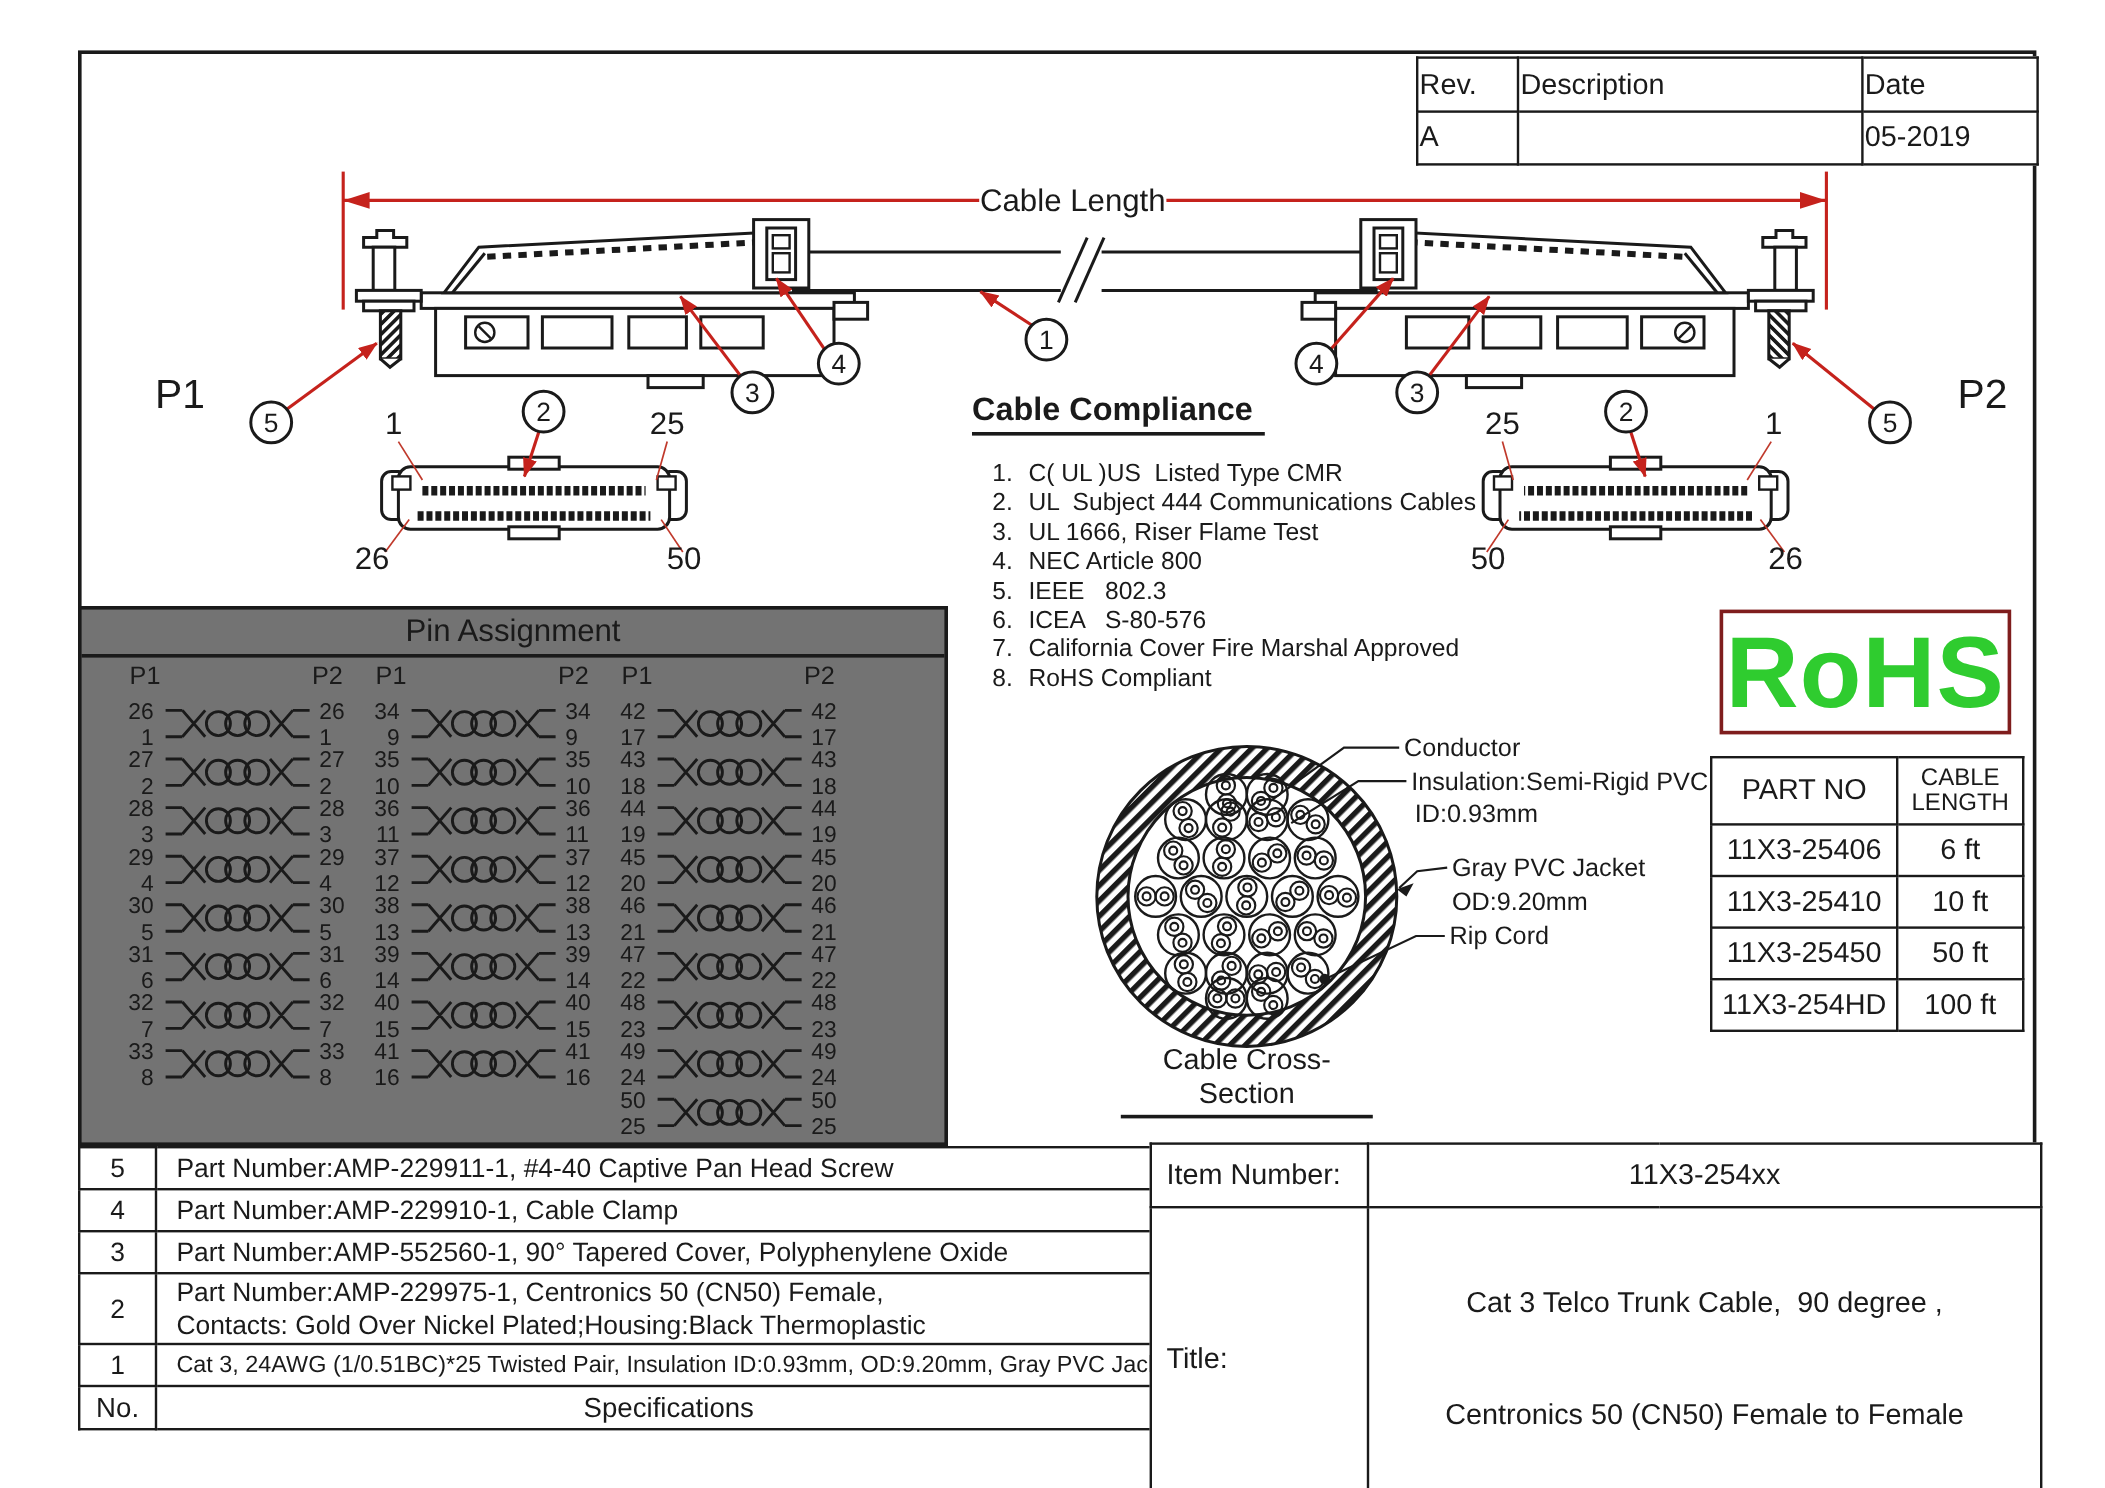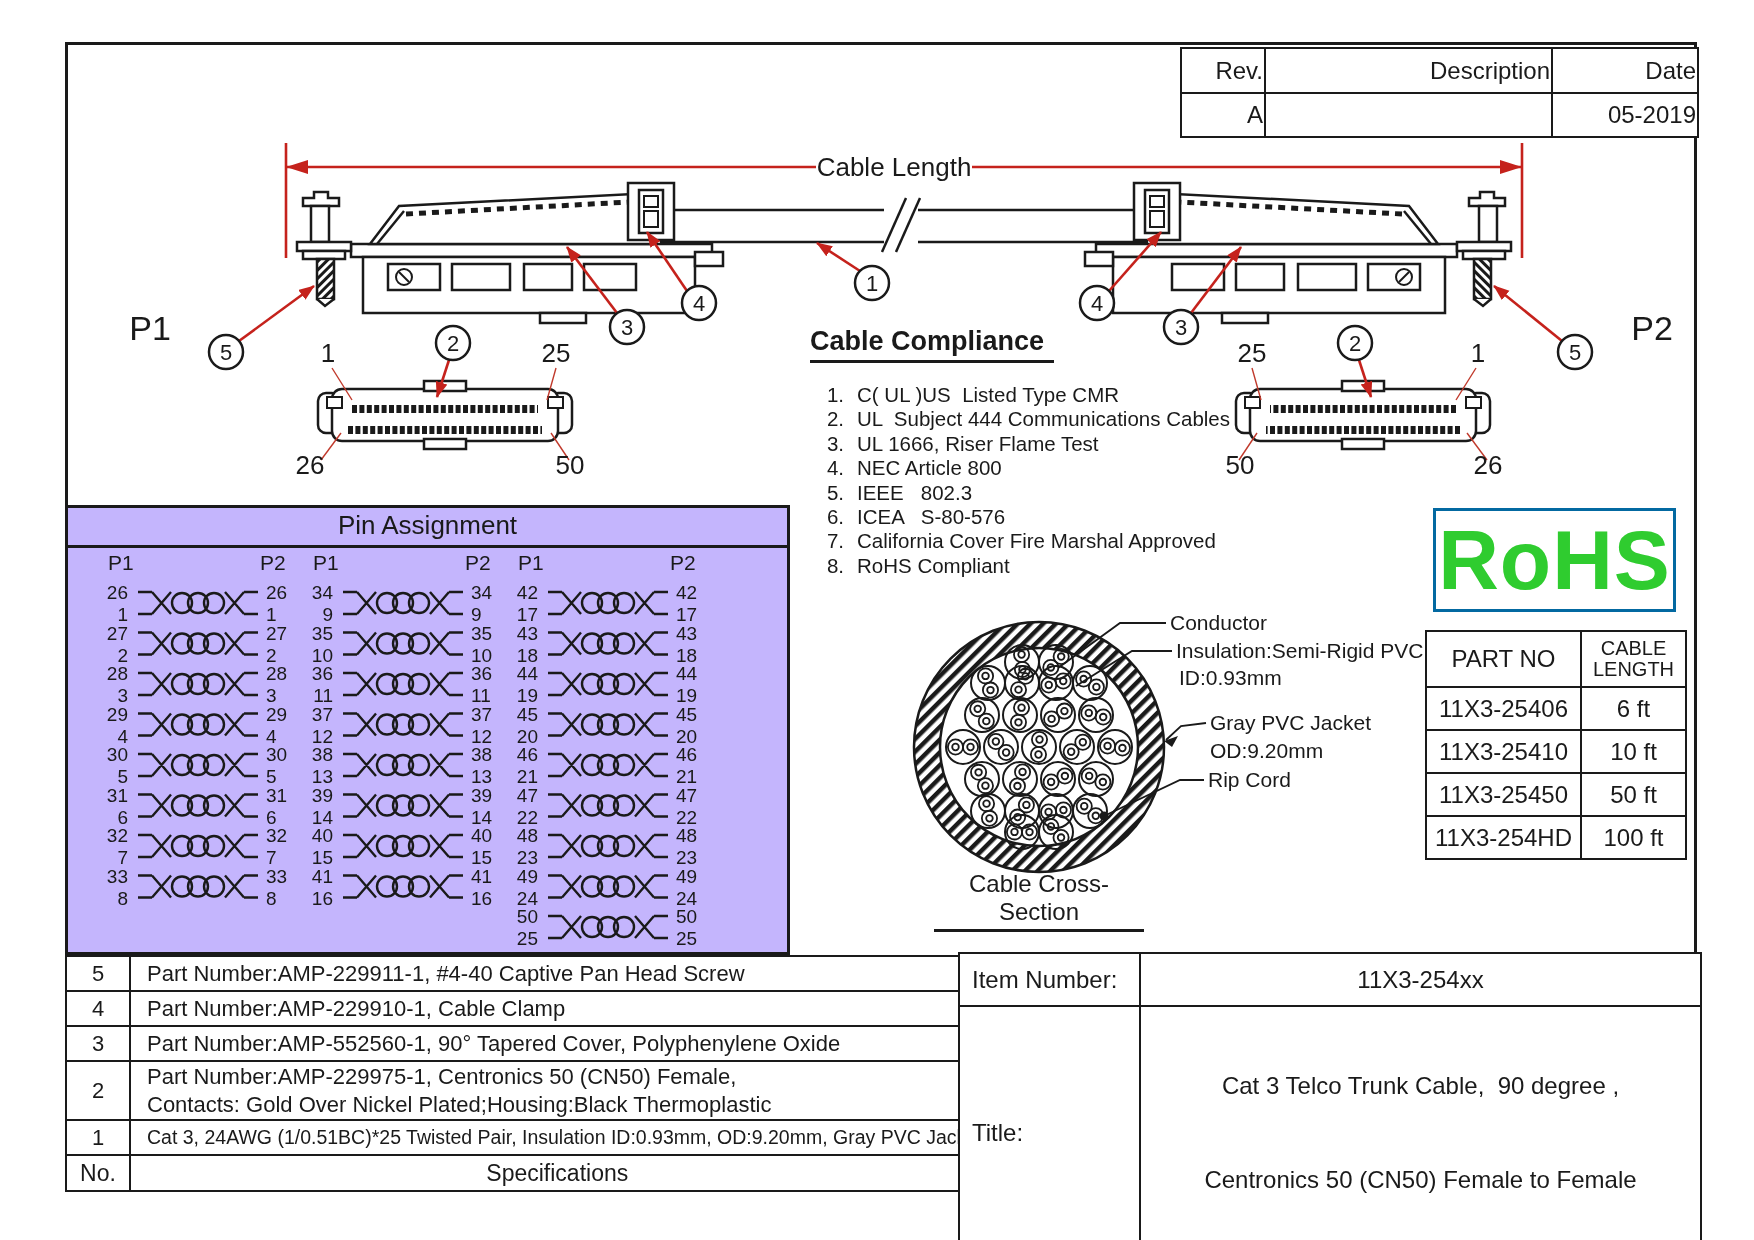--- a/index.html
+++ b/index.html
@@ -5,39 +5,39 @@
   html,body{margin:0;padding:0;background:#fff;width:1754px;height:1240px;
     font-family:"Liberation Sans",sans-serif;color:#1a1a1a;overflow:hidden;position:relative;}
   .abs{position:absolute;}
   
   #sheet{left:65px;top:42px;width:1632px;height:1146px;border:3px solid #1a1a1a;box-sizing:border-box;}
   
   table{border-collapse:collapse;table-layout:fixed;background:#fff;}
   td,th{border:2.6px solid #1a1a1a;font-weight:normal;color:#1a1a1a;overflow:hidden;}
   
   #rev-table{left:1180px;top:47px;}
-  #rev-table td,#rev-table th{font-size:24px;text-align:right;}
+  #rev-table td,#rev-table th{font-size:24px;text-align:left;}
   
   #compliance{left:810px;top:326px;width:430px;}
   #compliance .title{font-size:27px;font-weight:bold;display:inline-block;border-bottom:3px solid #1a1a1a;padding:0 10px 3px 0;}
   #compliance .list{margin-top:20px;}
   .c-row{display:flex;line-height:24.4px;font-size:20.5px;}
   .c-num{width:34px;text-align:right;margin-right:13px;flex:none;}
   .c-txt{white-space:pre;}
   
-  #pin-panel{left:65px;top:505px;width:725px;height:450px;border:3px solid #1a1a1a;box-sizing:border-box;background:#c4b5fd;}
+  #pin-panel{left:65px;top:505px;width:725px;height:450px;border:3px solid #1a1a1a;box-sizing:border-box;background:#737373;}
   #pin-title{height:37px;line-height:35px;text-align:center;font-size:26px;border-bottom:3px solid #1a1a1a;}
   .pin-hdr{font-size:21px;fill:#1a1a1a;}
   .pin-num{font-size:19px;fill:#1a1a1a;}
   .wire{stroke:#1a1a1a;stroke-width:2.4;fill:none;}
   
   #cross-caption{left:934px;top:870px;width:210px;text-align:center;font-size:24px;border-bottom:3px solid #1a1a1a;padding-bottom:3px;}
   .cs-label{font-size:21px;fill:#1a1a1a;}
   
-  #rohs{left:1433px;top:508px;width:243px;height:104px;border:3px solid #0369a1;box-sizing:border-box;
+  #rohs{left:1433px;top:508px;width:243px;height:104px;border:3px solid #7f1d1d;box-sizing:border-box;
     display:flex;align-items:center;justify-content:center;font-size:84px;font-weight:bold;color:#2fcc2f;letter-spacing:1px;}
   
   #part-table{left:1425px;top:630px;}
   #part-table td{font-size:24px;text-align:center;}
   #part-table .hdr2{font-size:20px;line-height:1.05;}
   
   #spec-table{left:65px;top:955px;}
   #spec-table td{font-size:22px;}
   #spec-table td.no{text-align:center;}
   #spec-table td.spec{padding-left:16px;}

